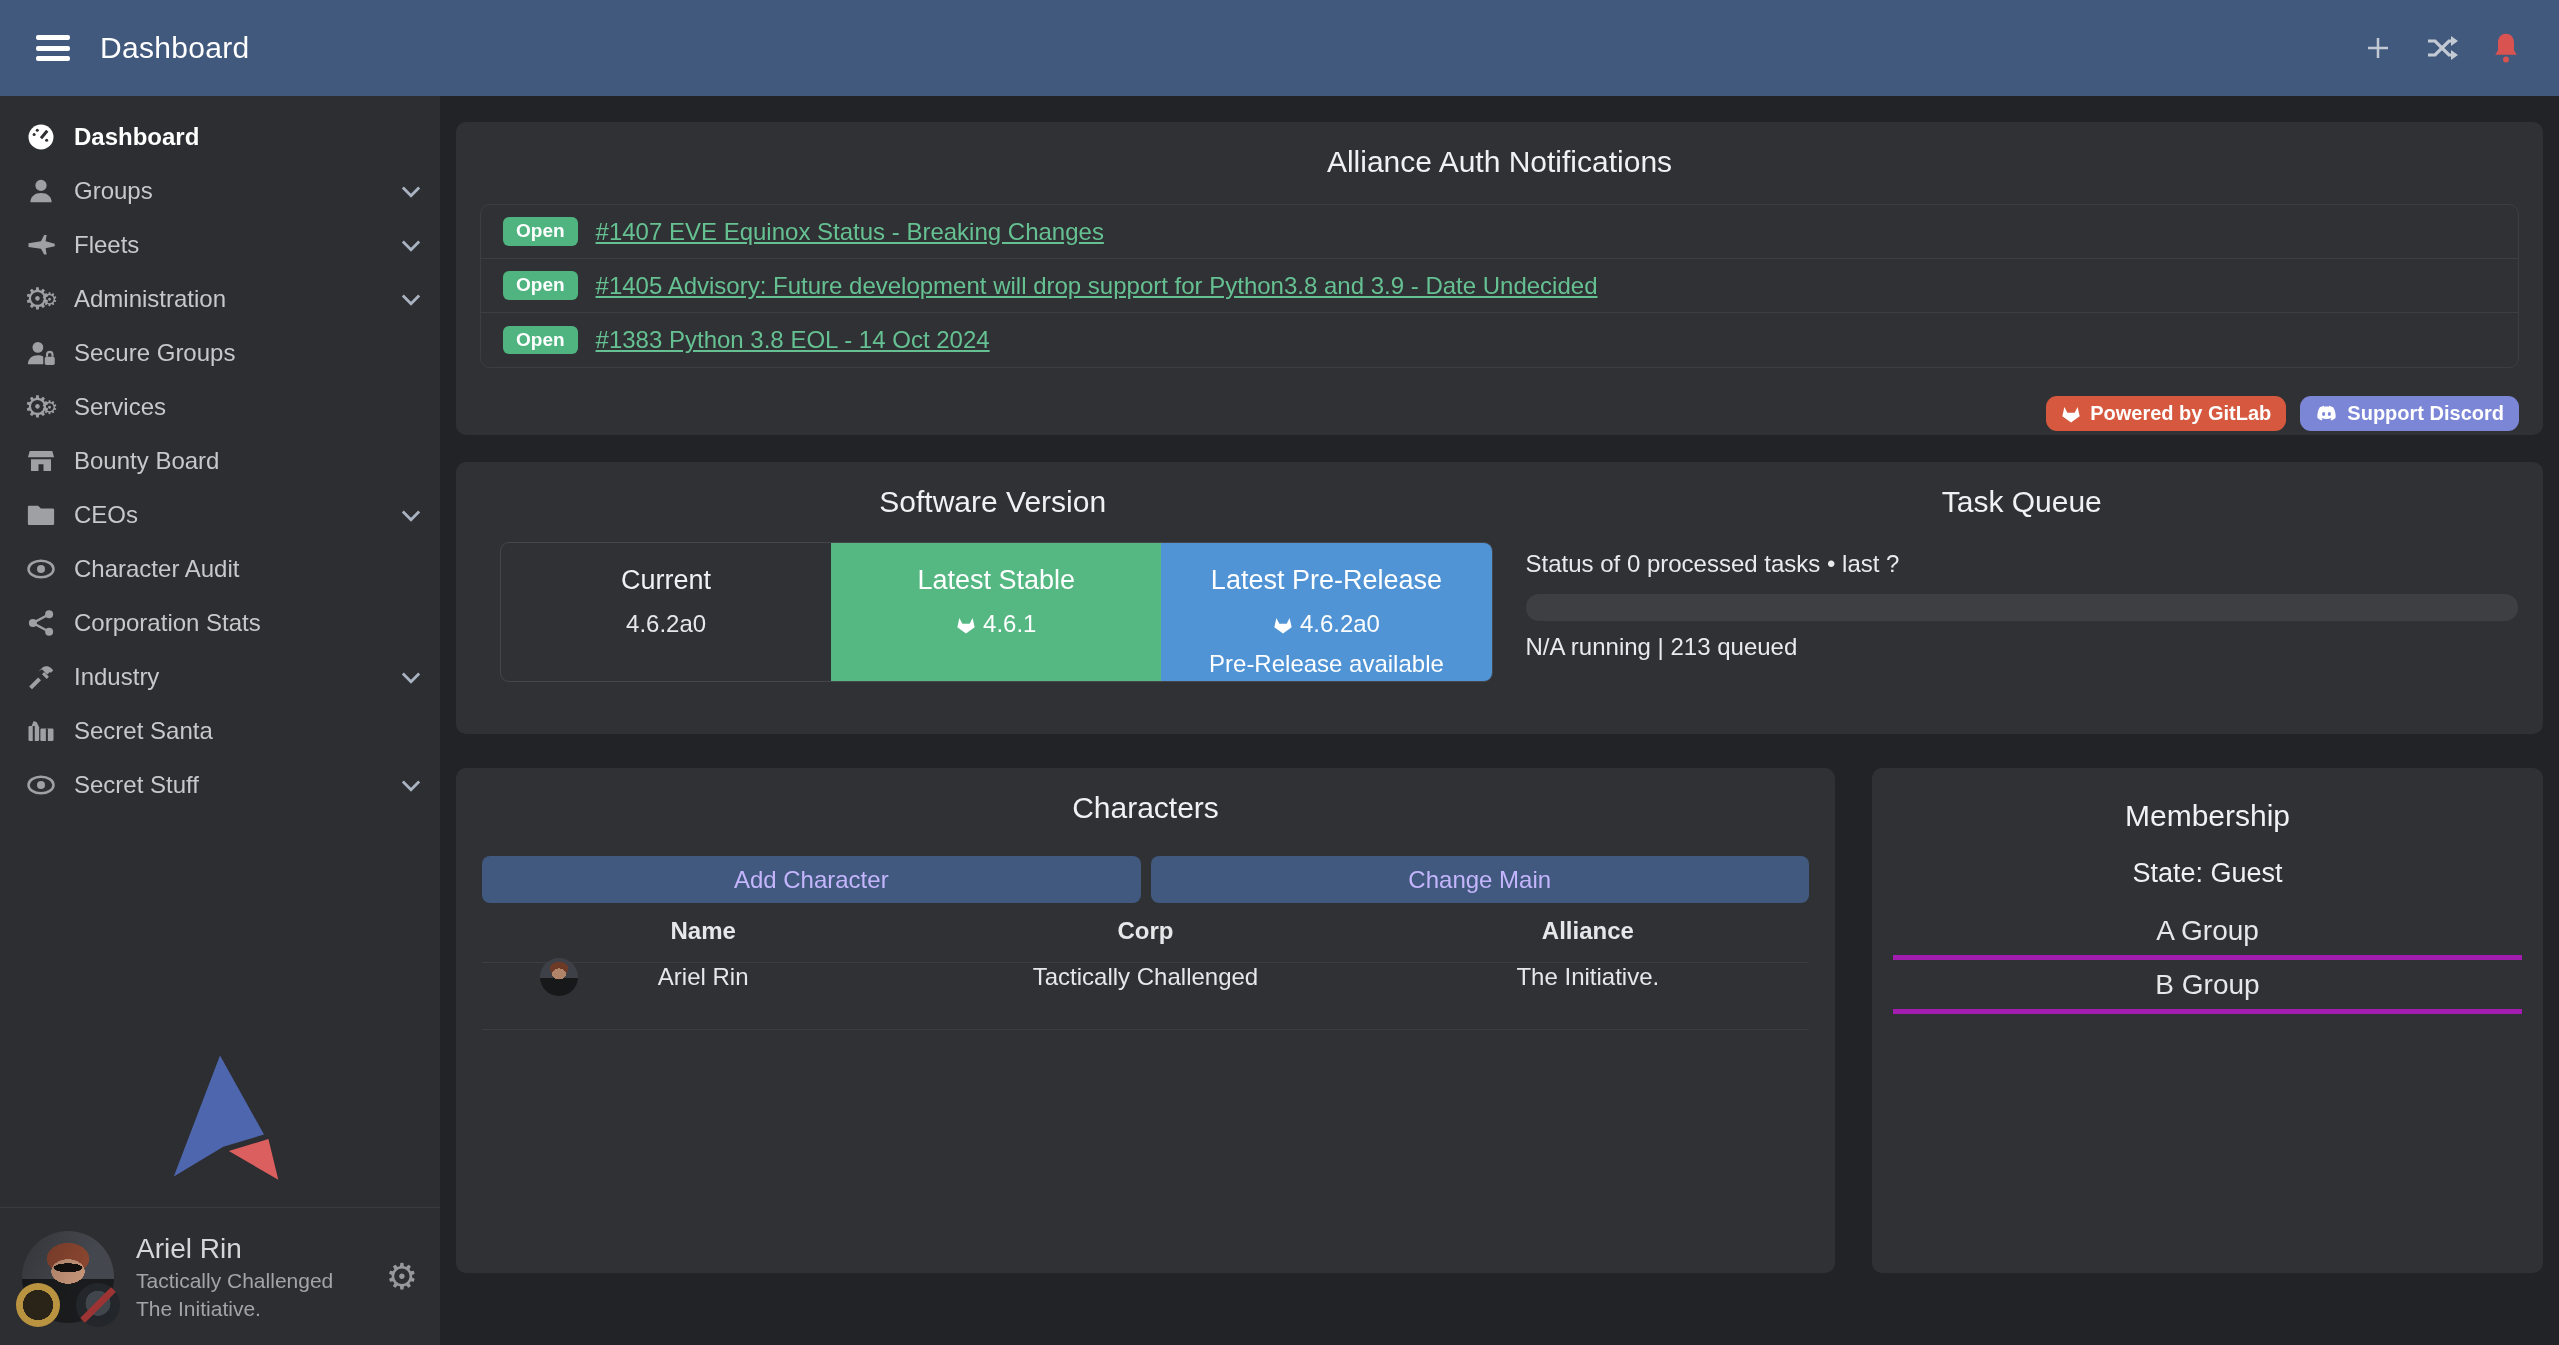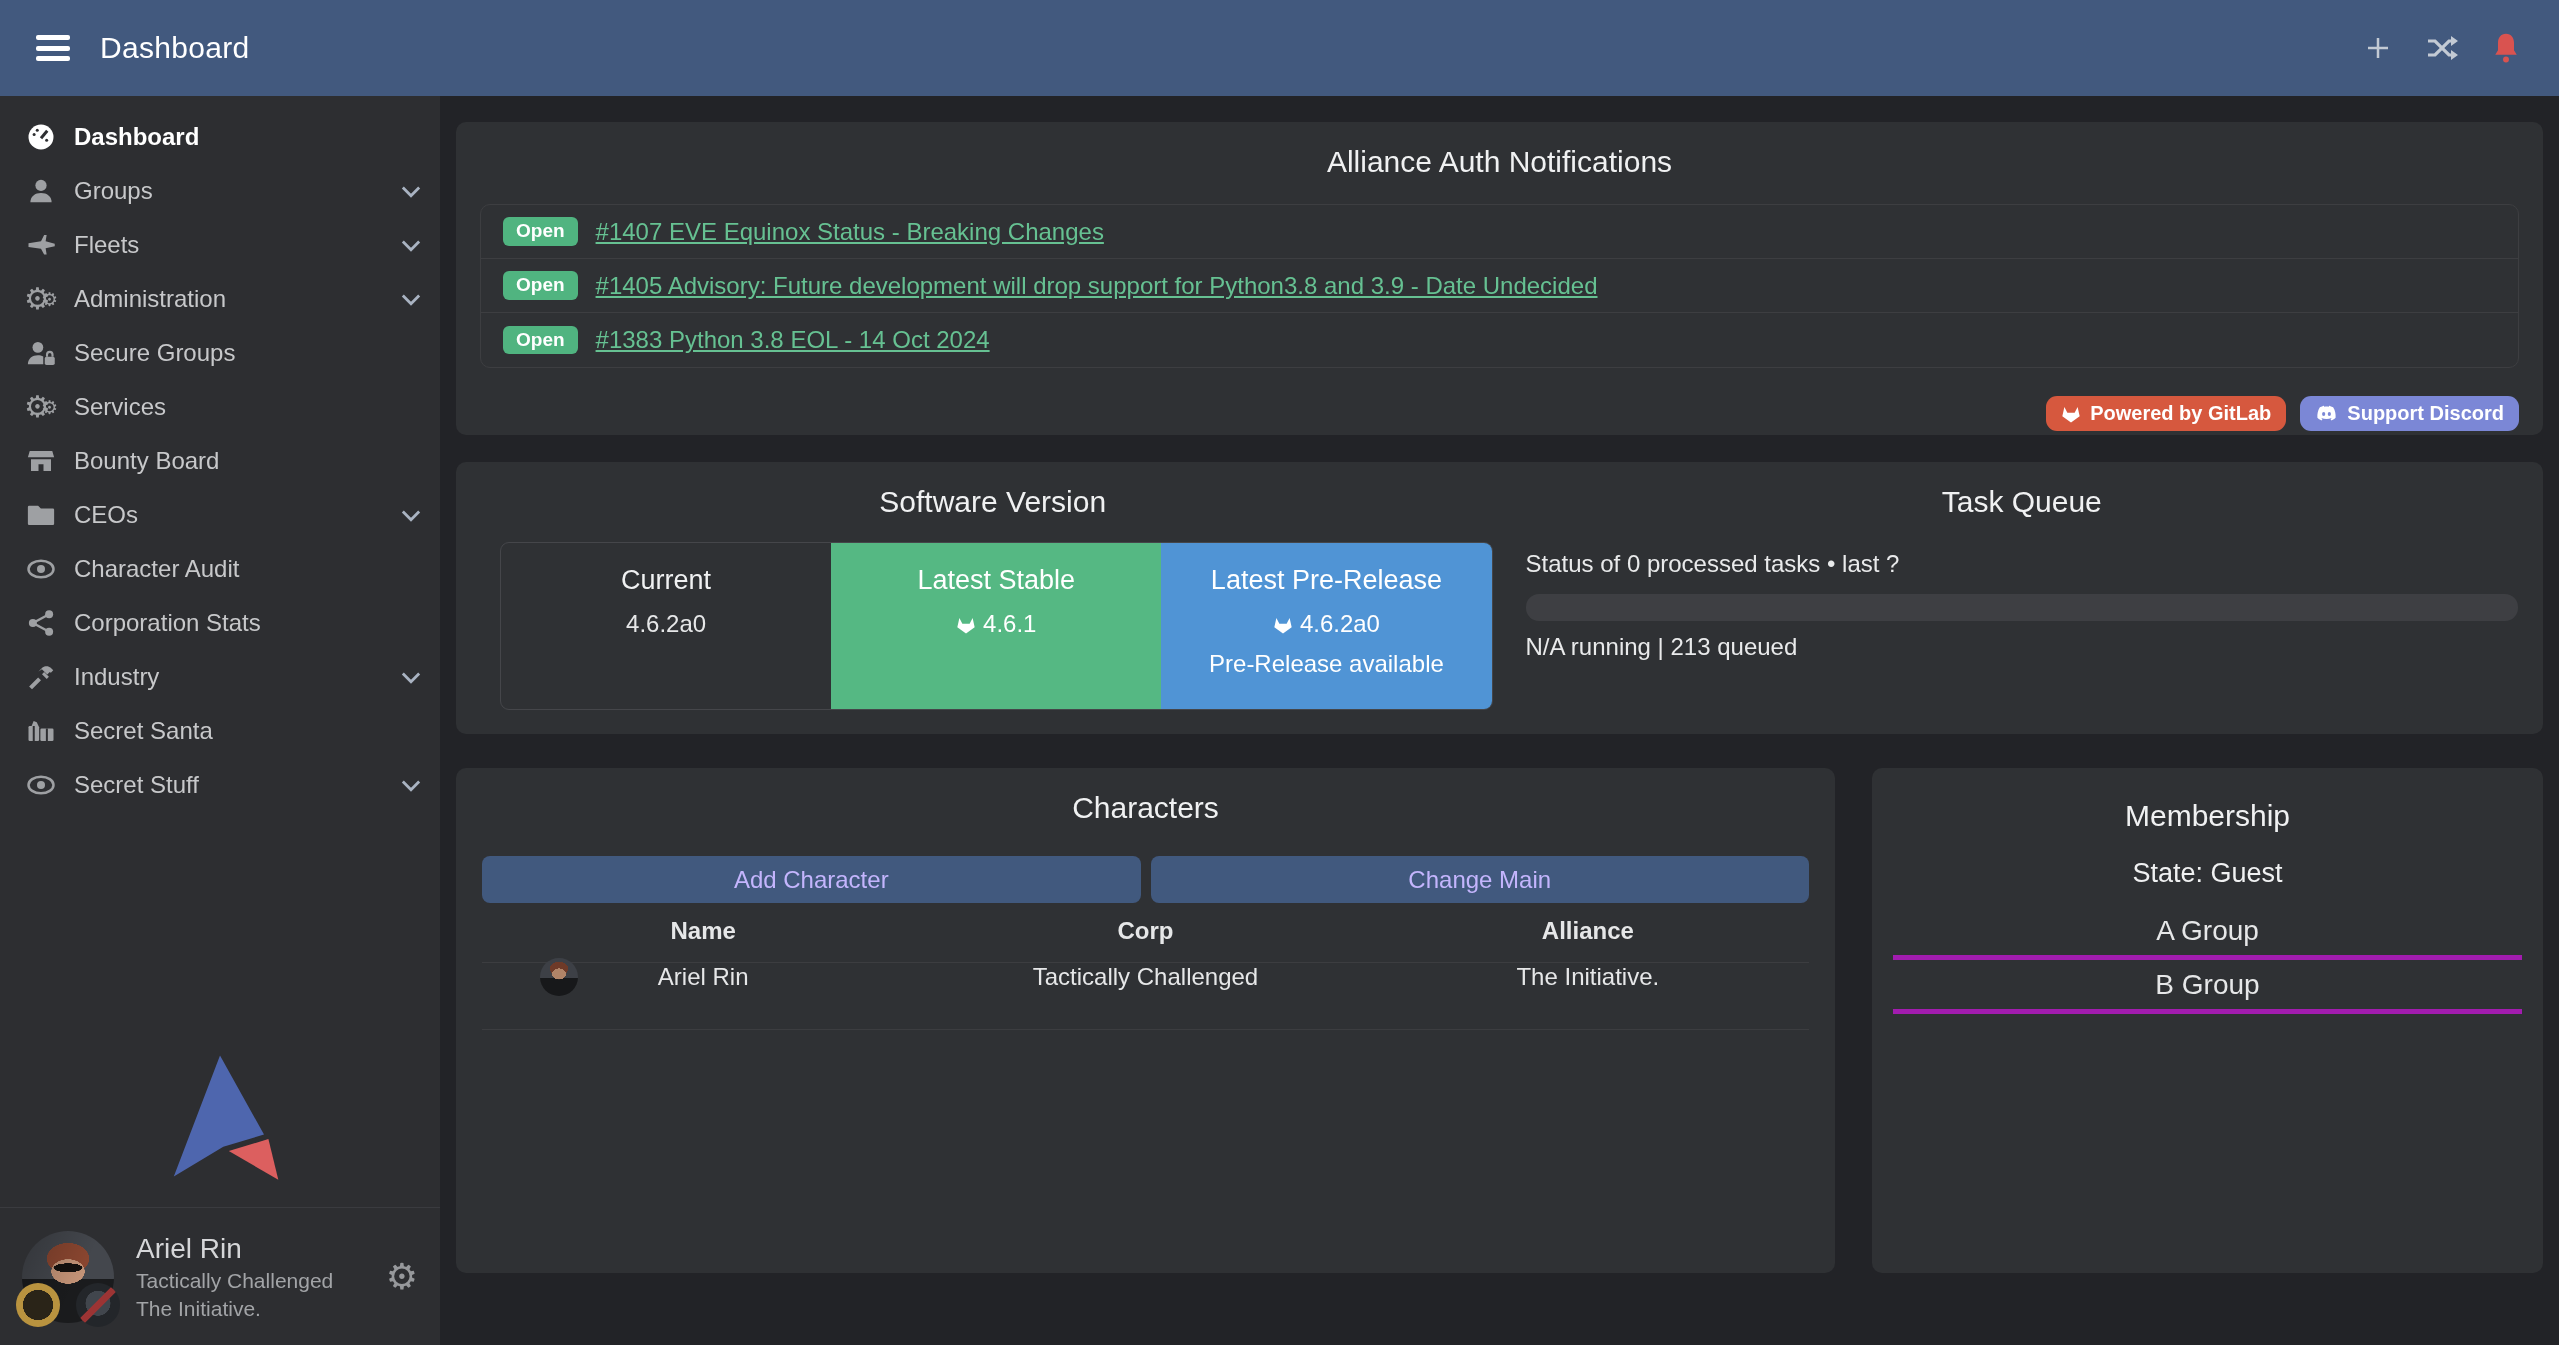--- a/index.html
+++ b/index.html
@@ -83,21 +83,21 @@
   .notif-link{color:var(--link);font-size:24px;text-decoration:underline;cursor:pointer;}
   .notif-footer{display:flex;justify-content:flex-end;gap:14px;margin-top:28px;}
   .pill{height:35px;display:flex;align-items:center;gap:9px;border-radius:11px;padding:0 15px;
     color:#fff;font-size:20px;font-weight:bold;cursor:pointer;}
   .pill.gitlab{background:var(--gitlab);}
   .pill.discord{background:var(--discord);}
 
   
   .row2{height:272px;display:flex;margin-bottom:34px;}
   .half{width:50%;}
-  .sv-card{margin:18px 17px 0 24px;height:168px;border:1px solid var(--card-border);border-radius:9px;display:flex;}
+  .sv-card{margin:18px 17px 0 24px;height:140px;border:1px solid var(--card-border);border-radius:9px;display:flex;}
   .sv-col{flex:1;display:flex;flex-direction:column;align-items:center;padding-top:22px;}
   .sv-col .sv-label{font-size:27px;color:#F0F1F2;}
   .sv-col .sv-version{font-size:24px;margin-top:14px;display:flex;align-items:center;gap:7px;}
   .sv-col .sv-note{font-size:24px;margin-top:12px;}
   .sv-col.stable{background:var(--col-green);color:#fff;}
   .sv-col.pre{background:var(--col-blue);color:#fff;border-radius:0 8px 8px 0;}
   .sv-col.stable .sv-label,.sv-col.pre .sv-label{color:#fff;}
 
   .tq{padding:0 25px 0 16px;}
   .tq-status{font-size:24px;margin-top:26px;color:#E9EAEB;}

